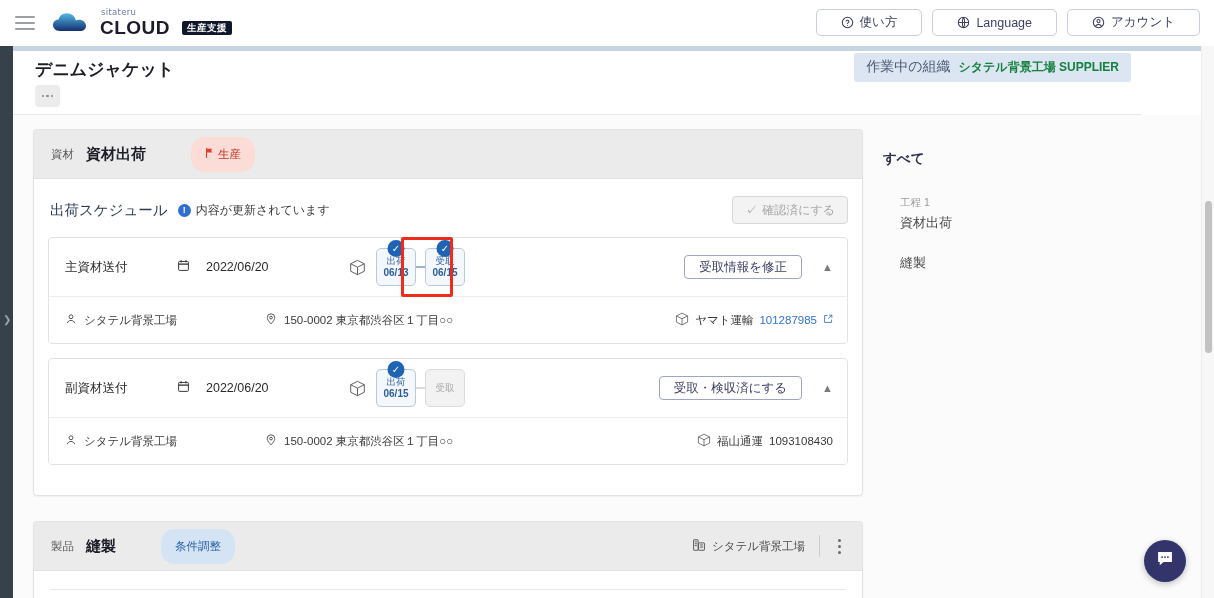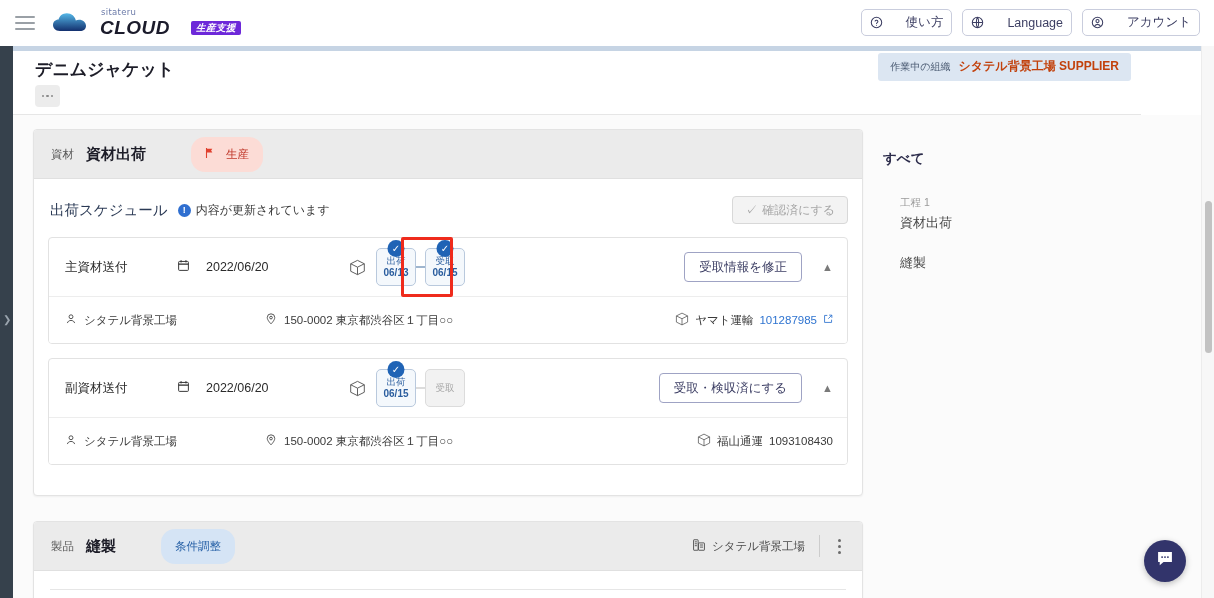--- a/index.html
+++ b/index.html
@@ -37,38 +37,38 @@
     width: 40px; height: 24px; position: relative;
   }
   .cloud-shape svg { display:block; }
   .brand-text { display:flex; flex-direction: column; line-height: 1; }
   .brand-sub {
     font-size: 8.5px; color: #6b7aa8; letter-spacing: .3px;
     font-family: "DejaVu Sans", sans-serif; margin-bottom: 1px; margin-left:1px;
   }
   .brand-main {
     font-size: 19px; font-weight: 700; color: #1b1b2b; letter-spacing: .5px;
-    display:flex; align-items:center; gap: 21px; font-style: italic;
+    display:flex; align-items:center; gap: 12px;
   }
   .brand-badge {
-    background: #6d28d9; color: #fff; font-size: 9.5px; font-weight: 700;
+    background: #0f172a; color: #fff; font-size: 9.5px; font-weight: 700;
     padding: 2px 5px 2.5px; border-radius: 2px; letter-spacing: .5px;
     position: relative; top: 1px;
   }
 
   .top-actions { margin-left: auto; margin-right: 14px; display: flex; gap: 10px; }
   .top-btn {
     border: 1px solid #c9cddd;
     border-radius: 5px;
     background: #fff;
     color: #3d3f63;
     font-size: 12.5px;
     height: 27px;
-    padding: 0 8px;
-    display: flex; align-items: center; gap: 23px;
+    padding: 0 24px;
+    display: flex; align-items: center; gap: 6px;
     cursor: pointer;
     white-space: nowrap;
   }
   .top-btn svg { display:block; }
 
   
   .rail {
     position: absolute;
     left: 0; top: 46px;
     width: 13px; height: 552px;
@@ -107,22 +107,22 @@
   .dots-btn i { width: 2.5px; height: 2.5px; border-radius: 50%; background: #8a8a8a; display:block; }
 
   .org-chip {
     position: absolute; right: 10px; top: 7px;
     background: #dce6f2;
     border-radius: 3px;
     padding: 5px 12px 6px;
     display: flex; align-items: baseline; gap: 8px;
     white-space: nowrap;
   }
-  .org-chip .lbl { font-size: 10px; color: #4a5a72; }
-  .org-chip .val { font-size: 12px; font-weight: 700; color: #c2410c; }
+  .org-chip .lbl { font-size: 14px; color: #4a5a72; }
+  .org-chip .val { font-size: 12px; font-weight: 700; color: #15803d; }
 
   
   .main {
     position: absolute;
     left: 13px; top: 115px;
     width: 1201px; height: 483px;
     background: #fbfbfb;
     overflow: hidden;
   }
   .content-col {
@@ -146,21 +146,21 @@
     display: flex; align-items: center;
     padding: 0 14px 0 17px;
   }
   .head-kind { font-size: 11.5px; color: #5a5a5a; margin-right: 12px; }
   .head-name { font-size: 15px; font-weight: 700; color: #1d1d28; }
   .status-pill {
     margin-left: 45px;
     border-radius: 14px;
     font-size: 11.5px;
     padding: 10px 14px;
-    display: flex; align-items: center; gap: 12px;
+    display: flex; align-items: center; gap: 4px;
     white-space: nowrap;
   }
   .pill-prod { background: #fcdcd6; color: #c0392b; }
   .pill-cond { background: #d5e4f5; color: #2a63a8; }
   .head-right {
     margin-left: auto; display: flex; align-items: center; gap: 0;
     font-size: 11.5px; color: #4a4a4a;
   }
   .head-owner { display: flex; align-items: center; gap: 6px; padding-right: 14px; }
   .vdiv { width: 1px; height: 22px; background: #cccccc; }
@@ -247,21 +247,21 @@
     pointer-events: none;
   }
 
   .ship-action { margin-left: auto; display: flex; align-items: center; gap: 20px; }
   .outline-btn {
     border: 1px solid #9fa3c4;
     border-radius: 4px;
     background: #fff;
     color: #3b3d63;
     font-size: 12.5px;
-    height: 30px; padding: 0 14px;
+    height: 24px; padding: 0 14px;
     display: flex; align-items: center;
     cursor: pointer; white-space: nowrap;
   }
   .caret { color: #7a7a7a; font-size: 11px; cursor: pointer; }
 
   .ship-meta {
     border-top: 1px solid #ededed;
     height: 47px;
     display: flex; align-items: center;
     padding: 0 14px 0 16px;

